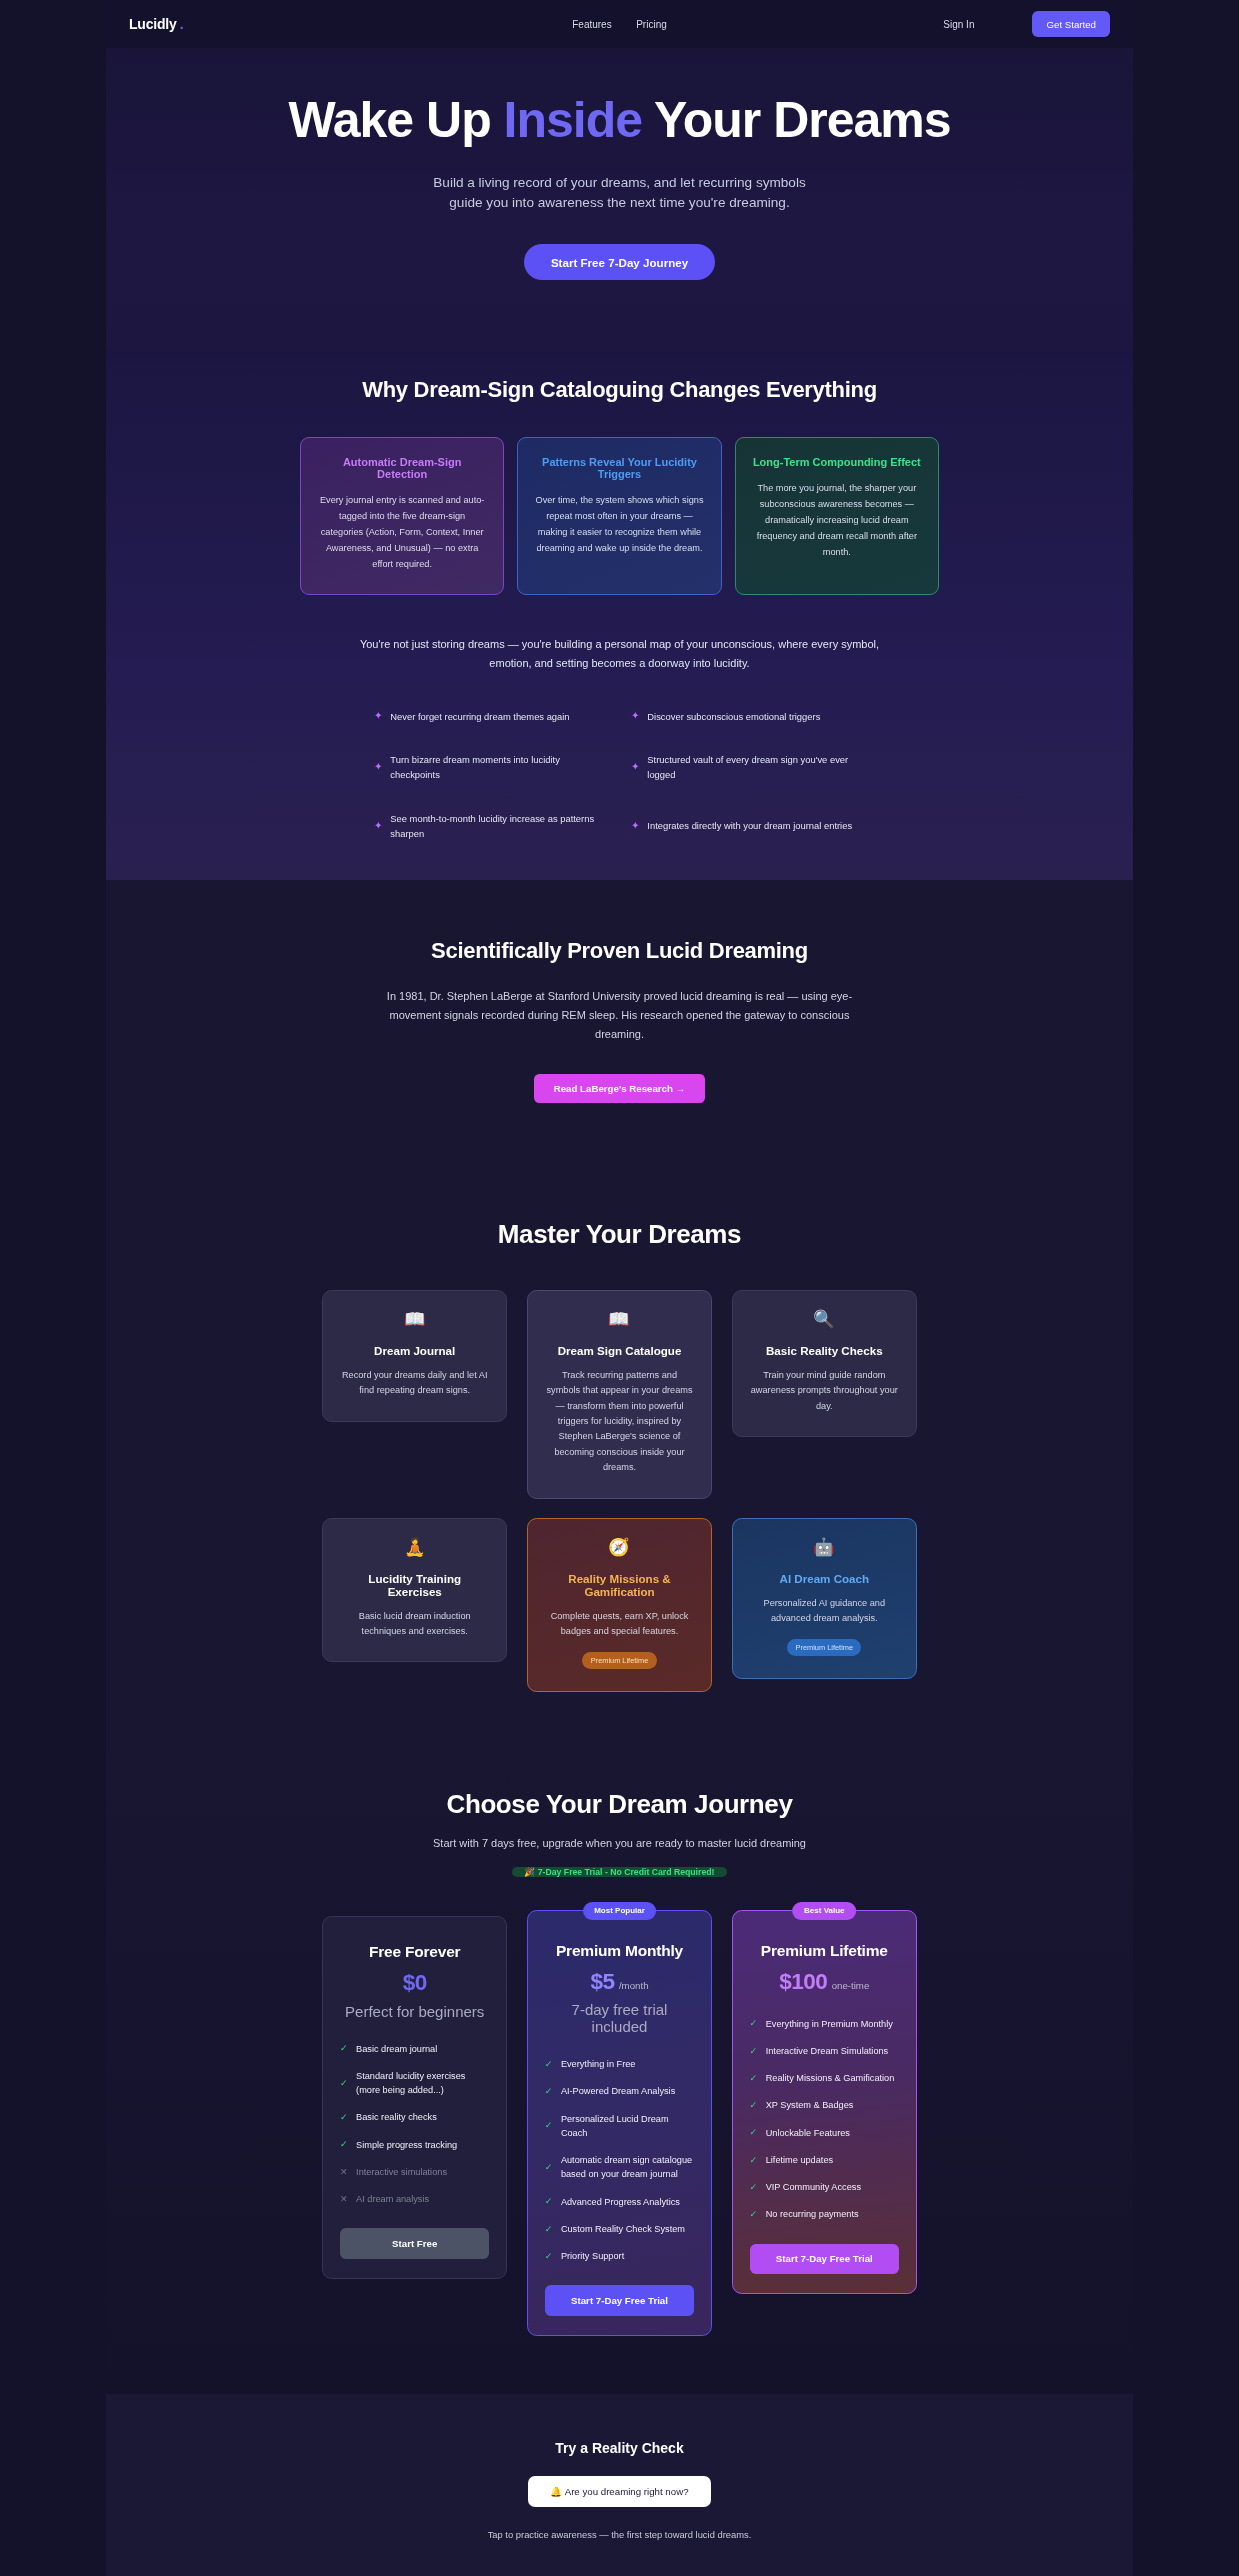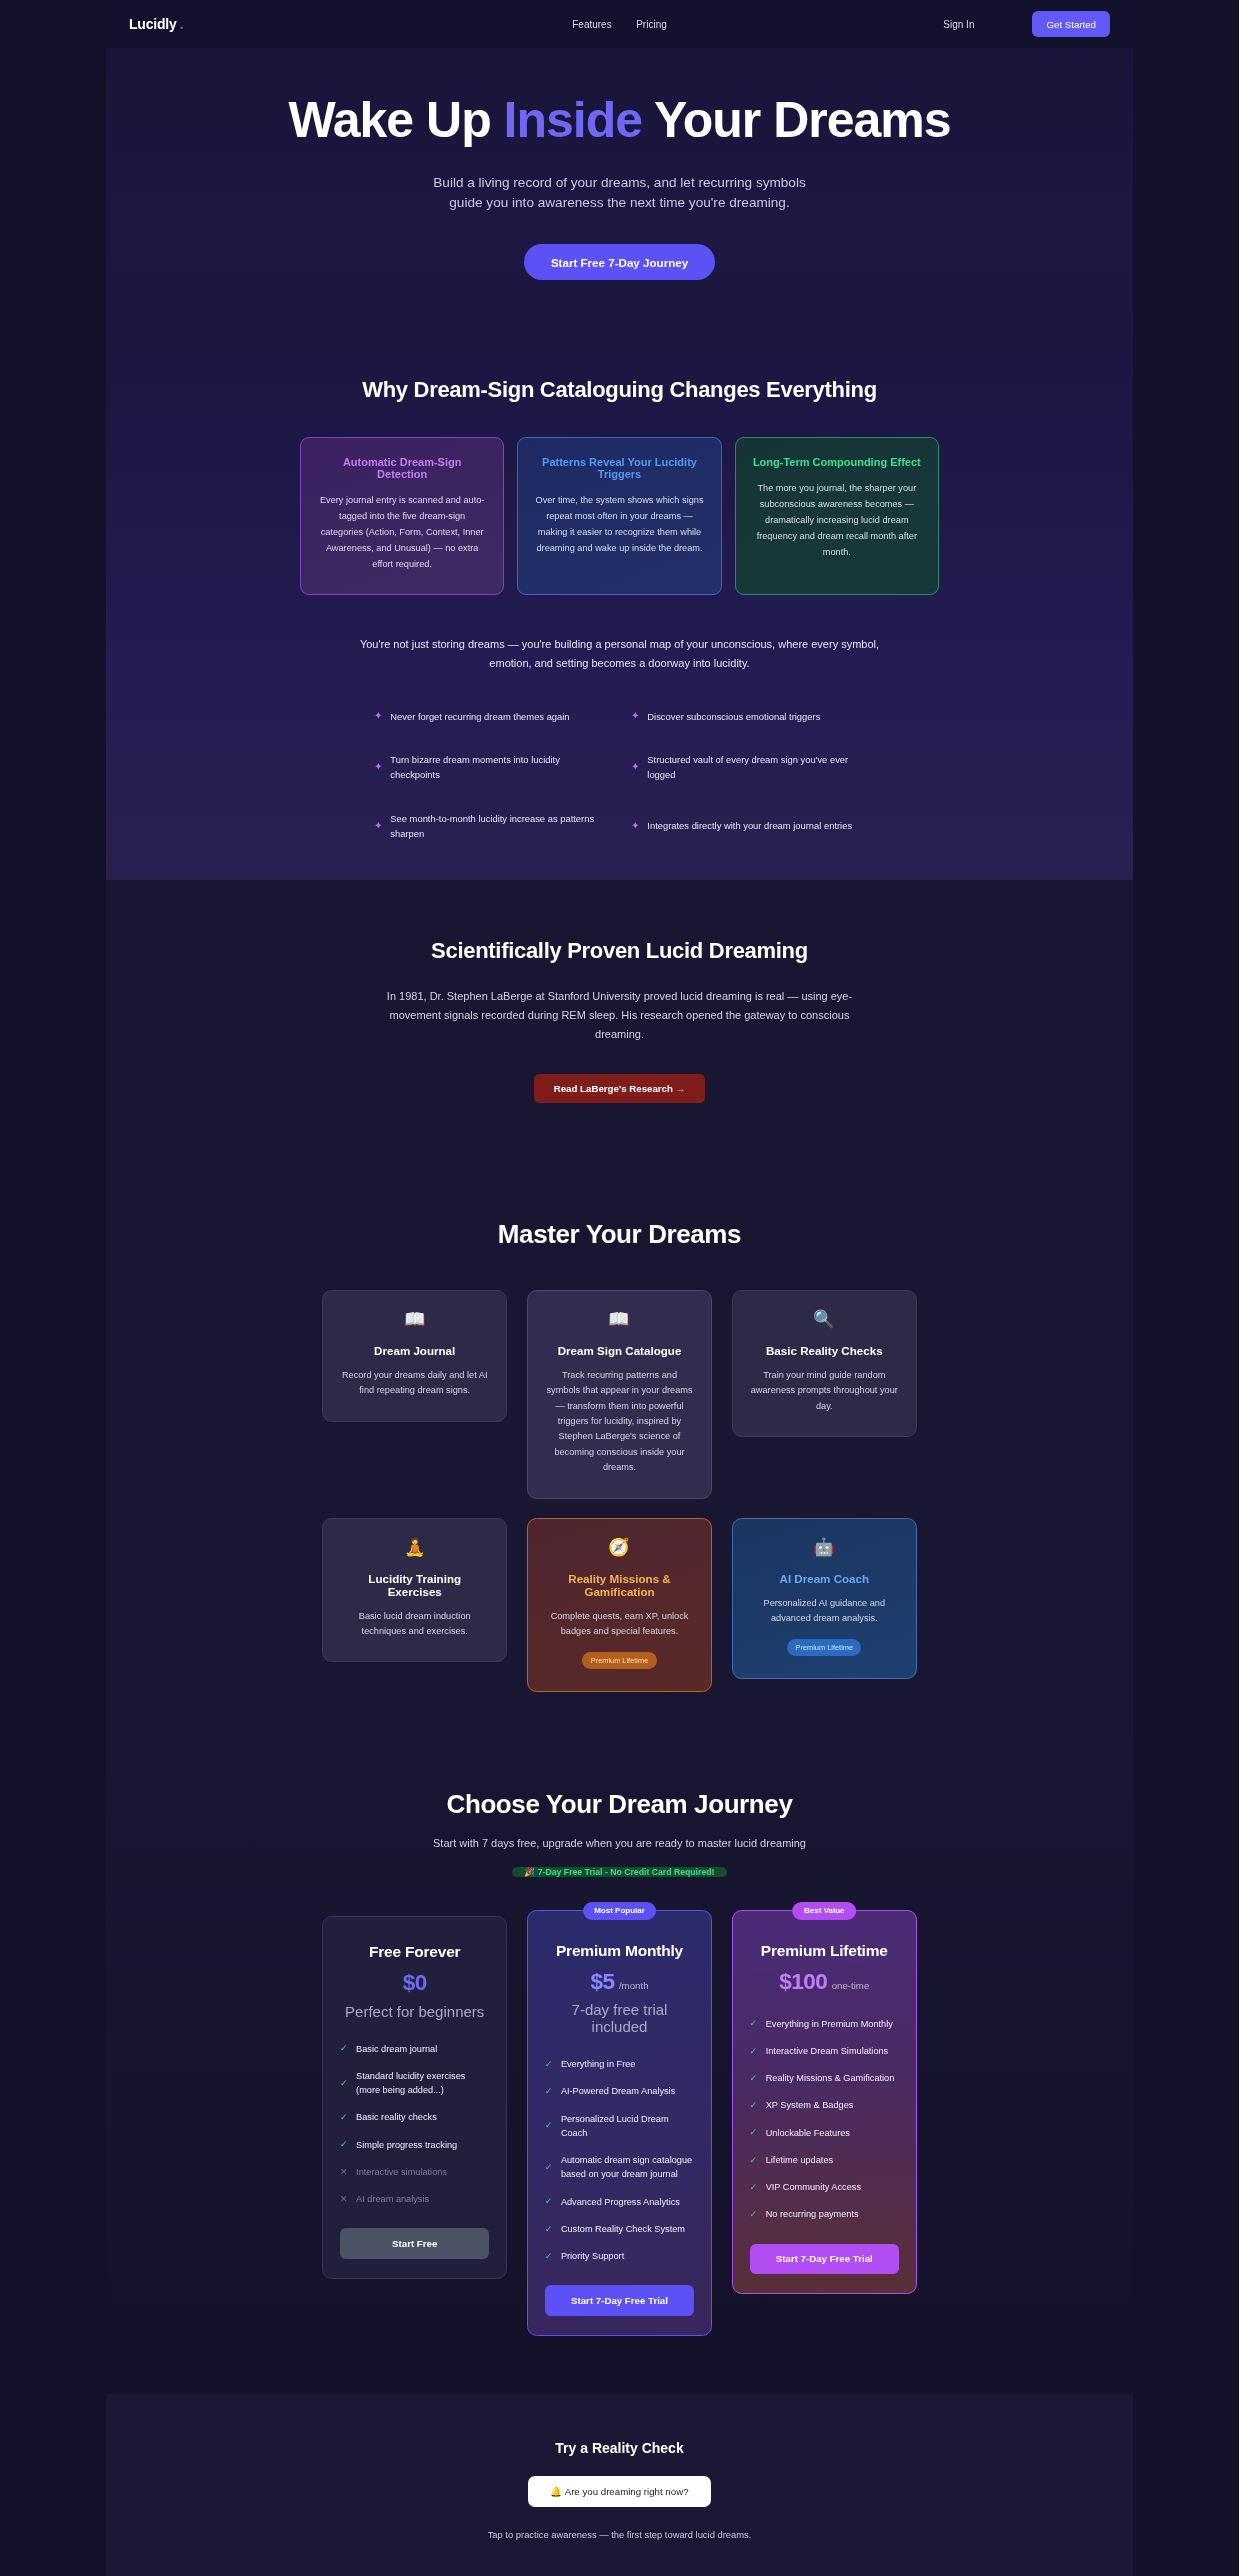--- a/index.html
+++ b/index.html
@@ -102,21 +102,21 @@
     background:#191631;
     padding:58px 0 77px; text-align:center;
   }
   .science h2 { font-size:22px; font-weight:bold; color:#fff; letter-spacing:-0.3px; }
   .science p {
     margin:23px auto 0; max-width:491px;
     font-size:11px; line-height:1.74; color:#d2d4e3;
   }
   .btn-research {
     margin-top:30px; display:inline-block;
-    background:#7f1d1d; color:#fff; font-size:9.7px; font-weight:600;
+    background:#d946ef; color:#fff; font-size:9.7px; font-weight:600;
     padding:9px 19.4px; border-radius:5.2px; border:none; cursor:pointer;
     font-family:inherit;
   }
 
   
   .features { background:#191631; padding:39px 0 45px; }
   .features h2 { text-align:center; font-size:26px; font-weight:bold; color:#fff; letter-spacing:-0.4px; }
   .feat-grid {
     margin-top:40px; padding:0 216px;
     display:grid; grid-template-columns:repeat(3,1fr); gap:19.4px;

